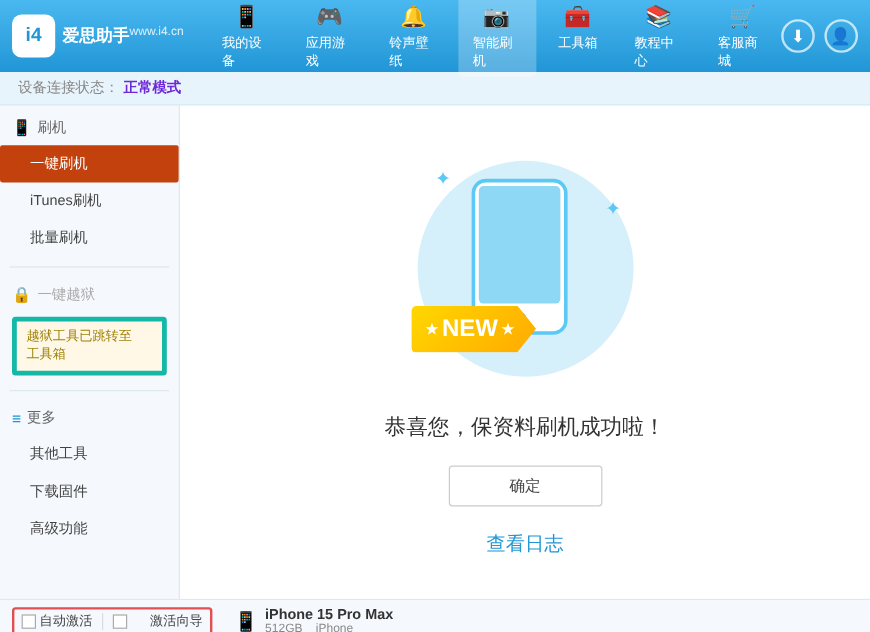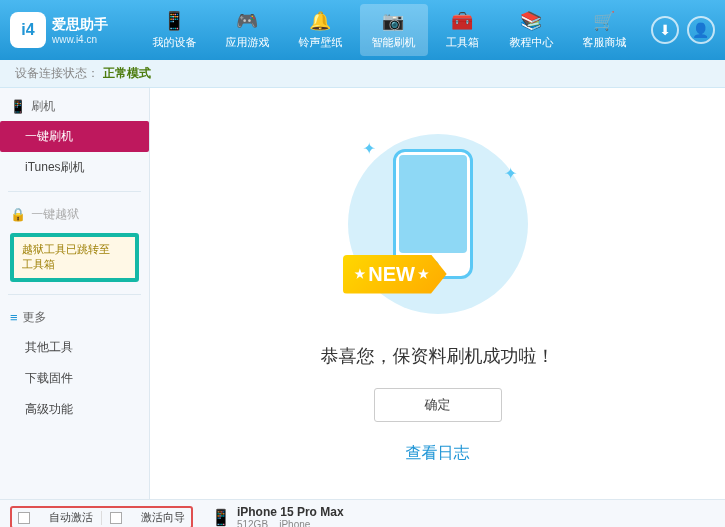--- a/index.html
+++ b/index.html
@@ -26,21 +26,21 @@
       background: white;
       border-radius: 8px;
       display: flex;
       align-items: center;
       justify-content: center;
       margin-right: 6px;
       color: #2196d6;
       font-weight: bold;
       font-size: 16px;
     }
-    .logo-text { display: flex; flex-direction: column; }
+    .logo-text { display: flex; flex-direction: row; }
     .logo-name { font-size: 14px; font-weight: bold; color: white; }
     .logo-url { font-size: 10px; color: rgba(255,255,255,0.85); }
 
     .nav-items {
       display: flex;
       flex: 1;
       justify-content: center;
       gap: 5px;
     }
     .nav-item {
@@ -103,21 +103,21 @@
       background: #e8f4fb;
       padding: 5px 15px;
       font-size: 12px;
       color: #555;
       border-bottom: 1px solid #d0e8f5;
       display: flex;
       align-items: center;
       gap: 4px;
     }
     .status-bar .status-label { color: #888; }
-    .status-bar .status-value { color: #4d7c0f; font-weight: bold; }
+    .status-bar .status-value { color: #6d28d9; font-weight: bold; }
 
     
     .main-layout {
       display: flex;
       height: calc(527px - 60px - 28px - 28px);
     }
 
     
     .sidebar {
       width: 150px;
@@ -139,21 +139,21 @@
     }
     .sidebar-section-header .section-icon { color: #2196d6; font-size: 13px; }
     .sidebar-item {
       padding: 7px 15px 7px 25px;
       cursor: pointer;
       color: #444;
       font-size: 12px;
       border-radius: 2px;
     }
     .sidebar-item.active {
-      background: #be185d;
+      background: #c2410c;
       color: white;
     }
     .sidebar-divider { height: 1px; background: #dde8f0; margin: 4px 8px; }
 
     .sidebar-notice {
       margin: 4px 10px;
       background: #fff8e6;
       border: 4px solid #14b8a6;
       border-radius: 3px;
       padding: 5px 8px;
@@ -263,21 +263,21 @@
     .log-link {
       color: #2196d6;
       cursor: pointer;
       font-size: 16px;
       text-decoration: none;
     }
 
     .auto-activate {
       display: flex;
       align-items: center;
-      gap: 19px;
+      gap: 3px;
       font-size: 11px;
       color: #444;
       justify-content: space-between;
     }
     .checkbox-fake {
       width: 12px;
       height: 12px;
       border: 1px solid #aaa;
       background: white;
       display: inline-block;
@@ -372,20 +372,23 @@
     <div class="sidebar-section">
       <div class="sidebar-section-header">
         <span class="section-icon">📱</span>
         <span>刷机</span>
       </div>
       <div class="sidebar-item active">
         <span>一键刷机</span>
       </div>
       <div class="sidebar-item">
         <span>iTunes刷机</span>
+      </div>
+      <div class="sidebar-item">
+        <span>批量刷机</span>
       </div>
     </div>
 
     <div class="sidebar-divider"></div>
 
     <div class="sidebar-section">
       <div class="sidebar-section-header" style="color:#aaa;">
         <span class="section-icon" style="color:#aaa;">🔒</span>
         <span>一键越狱</span>
       </div>

